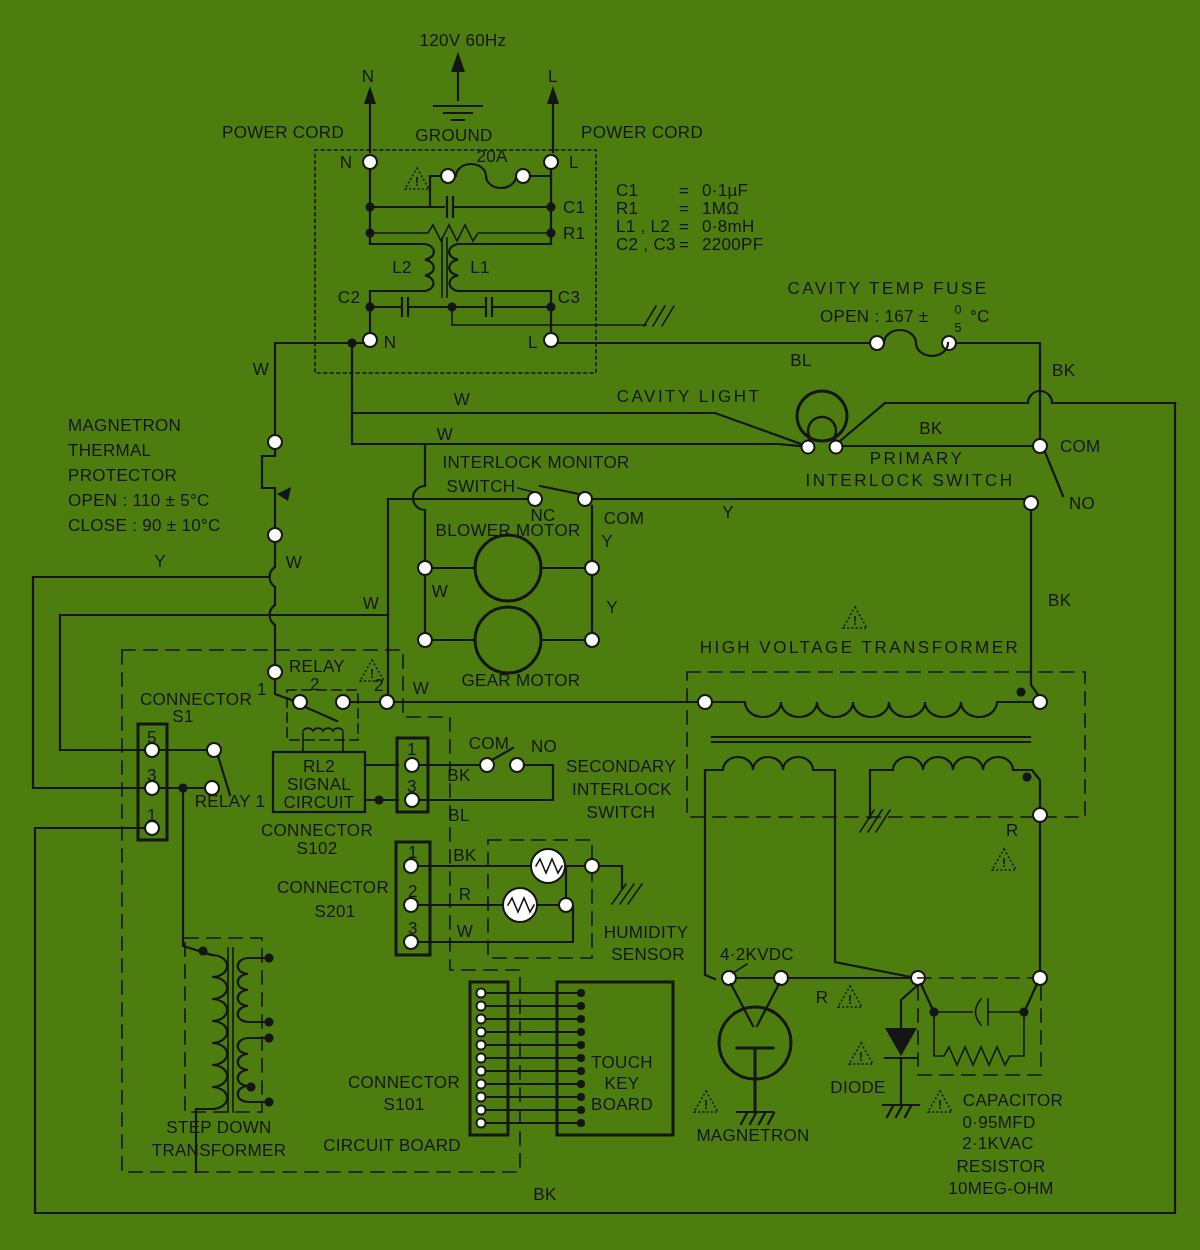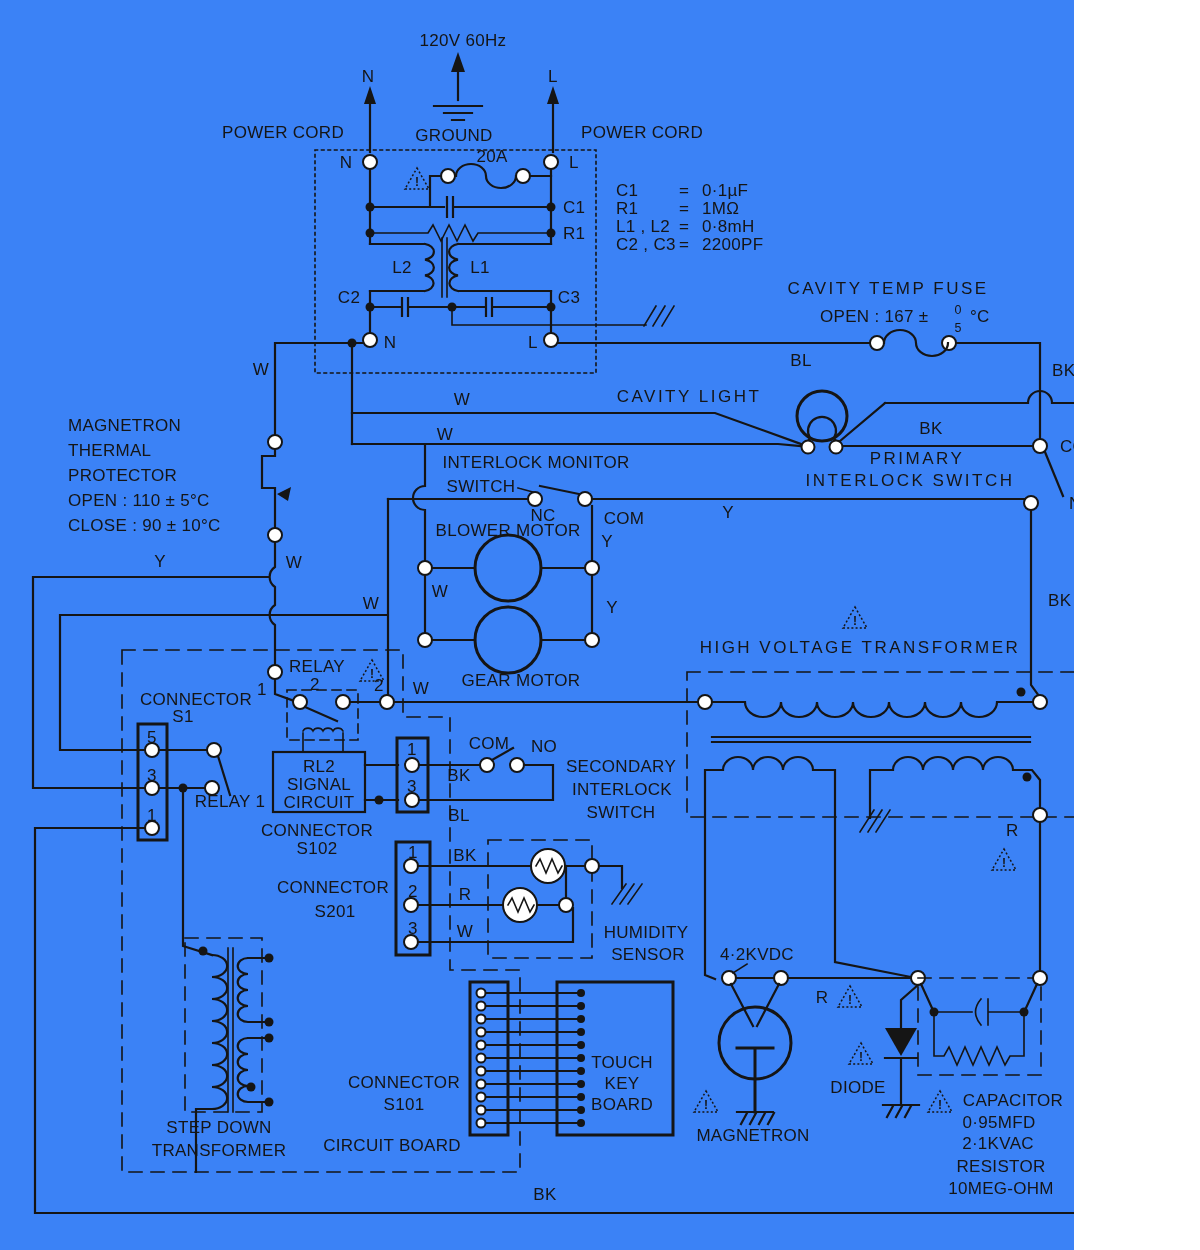--- a/index.html
+++ b/index.html
@@ -1,16 +1,16 @@
 <!DOCTYPE html>
 <html><head>
 <meta charset="utf-8">
 <style>
   html,body{margin:0;padding:0;background:#fff;}
-  .stage{width:1074px;height:1250px;background:#3b82f6;position:relative;overflow:hidden;}
+  .stage{width:1200px;height:1250px;background:#4d7c0f;position:relative;overflow:hidden;}
   svg{display:block;}
   .w{fill:none;stroke:#151515;stroke-width:2.2;stroke-linecap:square;stroke-linejoin:miter;}
   .thin{stroke-width:1.6;}
   .thk{stroke-width:3;}
   .dsh{stroke-dasharray:13 9;}
   .dsh2{stroke-dasharray:9 6;}
   .dotb{stroke-dasharray:2.5 4;}
   .term{fill:#fff;stroke:#151515;stroke-width:2;}
   .jdot{fill:#151515;stroke:none;}
   .box3{fill:none;stroke:#151515;stroke-width:3;}

